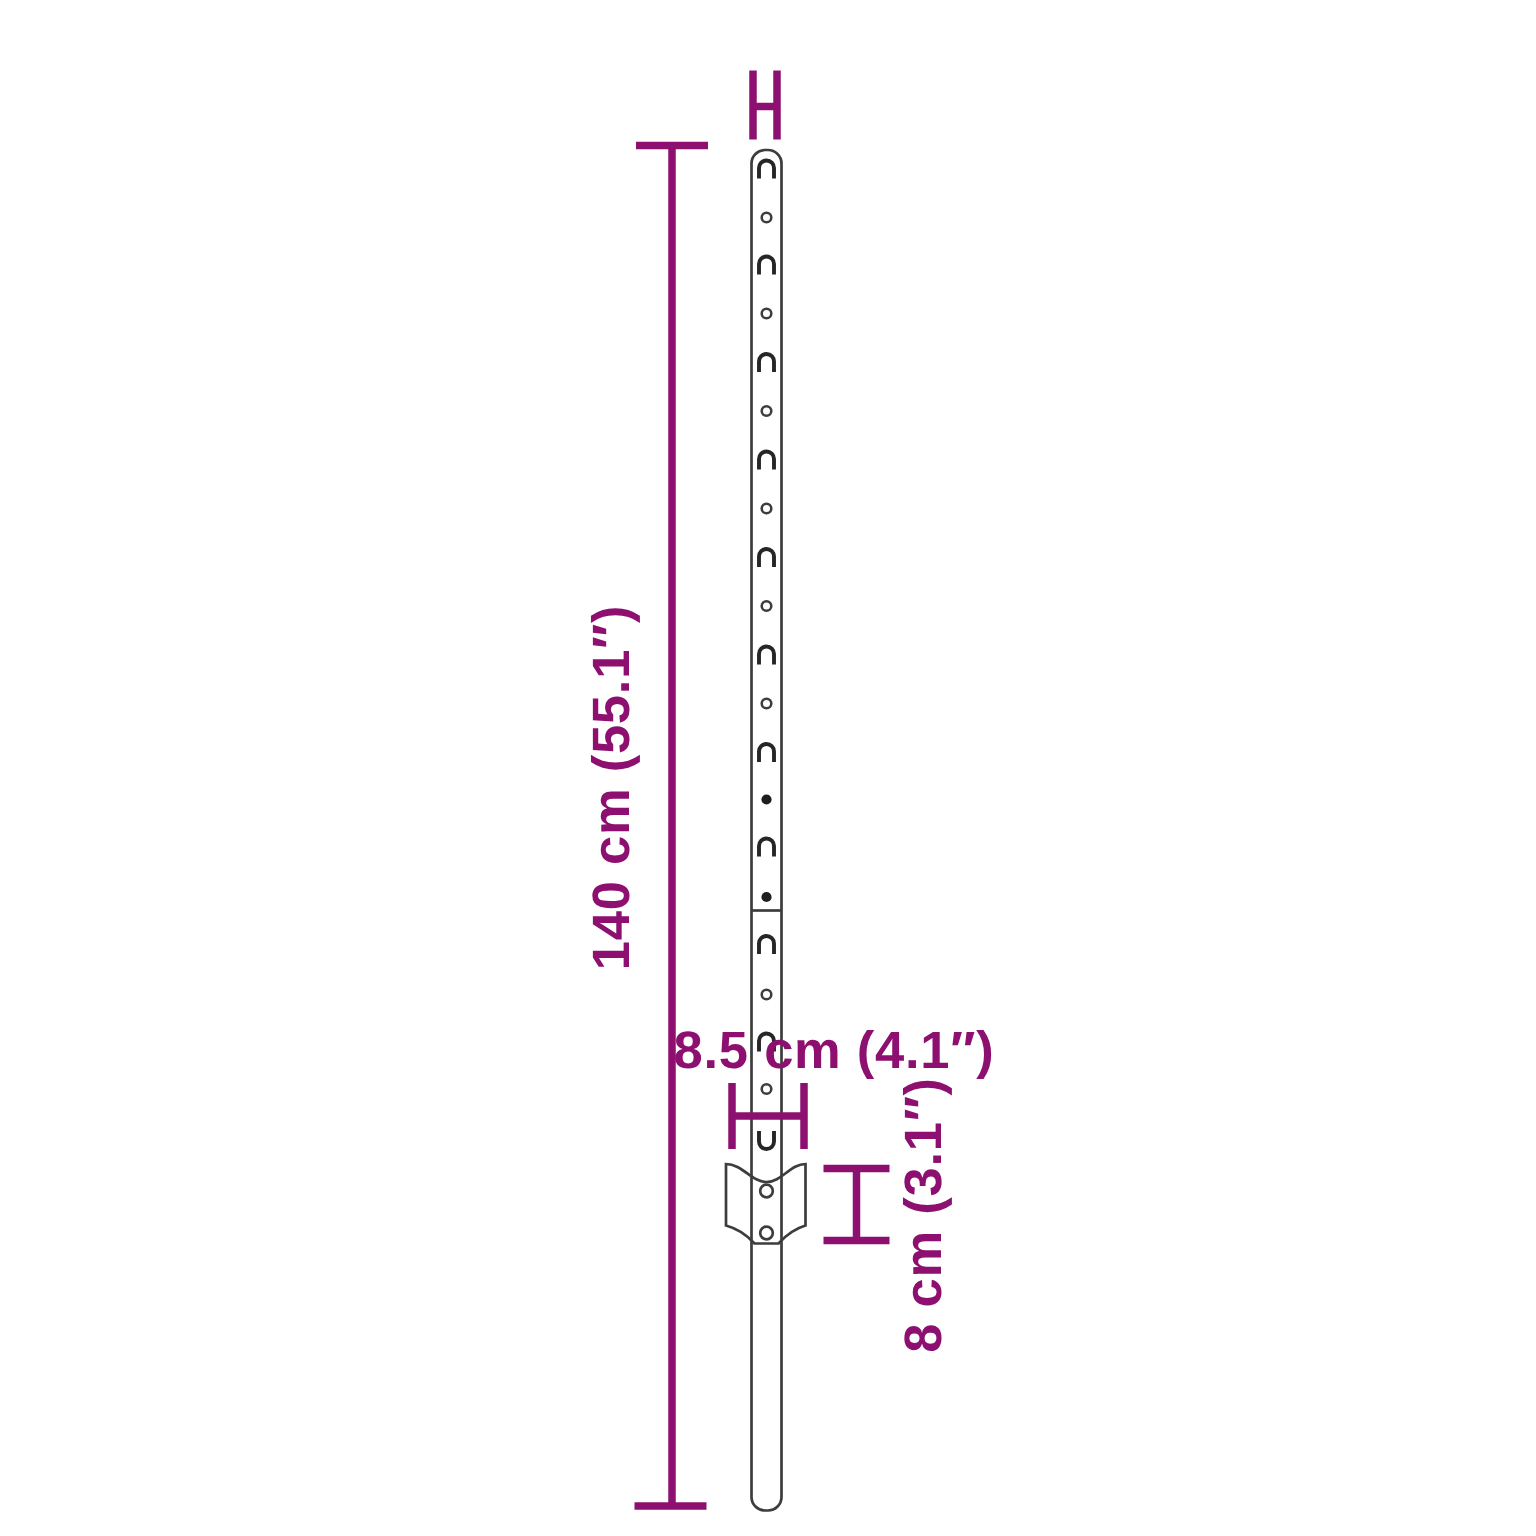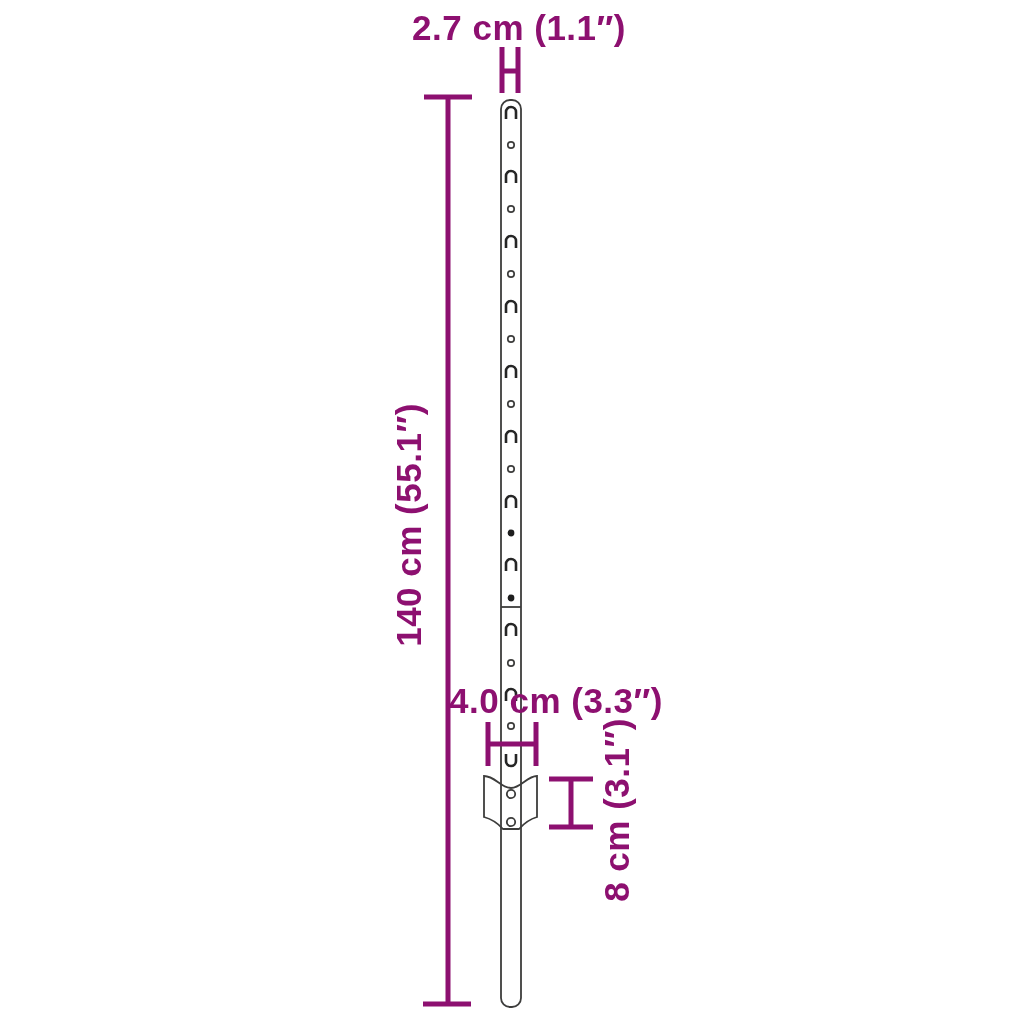--- a/index.html
+++ b/index.html
@@ -89,20 +89,19 @@
       <line class="dimline" x1="488" y1="744" x2="536" y2="744"></line>
     </g>
 
     <g>
       <line class="dimline" x1="549" y1="779" x2="593" y2="779"></line>
       <line class="dimline" x1="549" y1="827" x2="593" y2="827"></line>
       <line class="dimline" x1="571" y1="779" x2="571" y2="827"></line>
     </g>
   </svg>
 
-  <div class="dim-label h-center" style="left:519px;top:10px;">2.7 cm (1.1″)</div>
 
   <div class="dim-label rot" style="left:408px;top:525px;">140 cm (55.1″)</div>
 
-  <div class="dim-label h-center" style="left:556px;top:683px;">4.0 cm (3.3″)</div>
+  <div class="dim-label h-center" style="left:556px;top:683px;">8.5 cm (4.1″)</div>
 
   <div class="dim-label rot" style="left:616px;top:810px;">8 cm (3.1″)</div>
 </div>
 
 </body></html>

